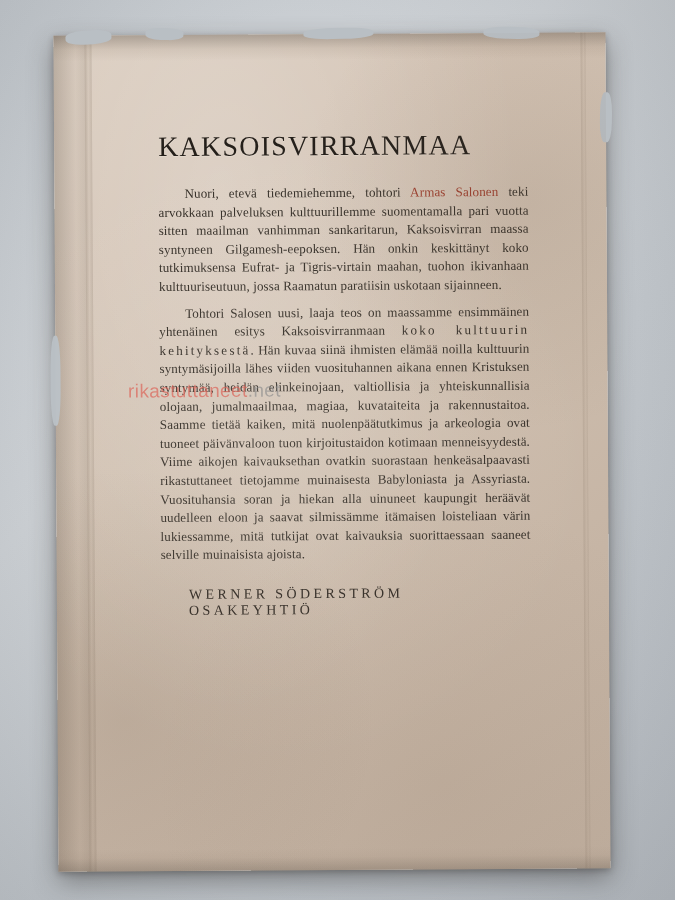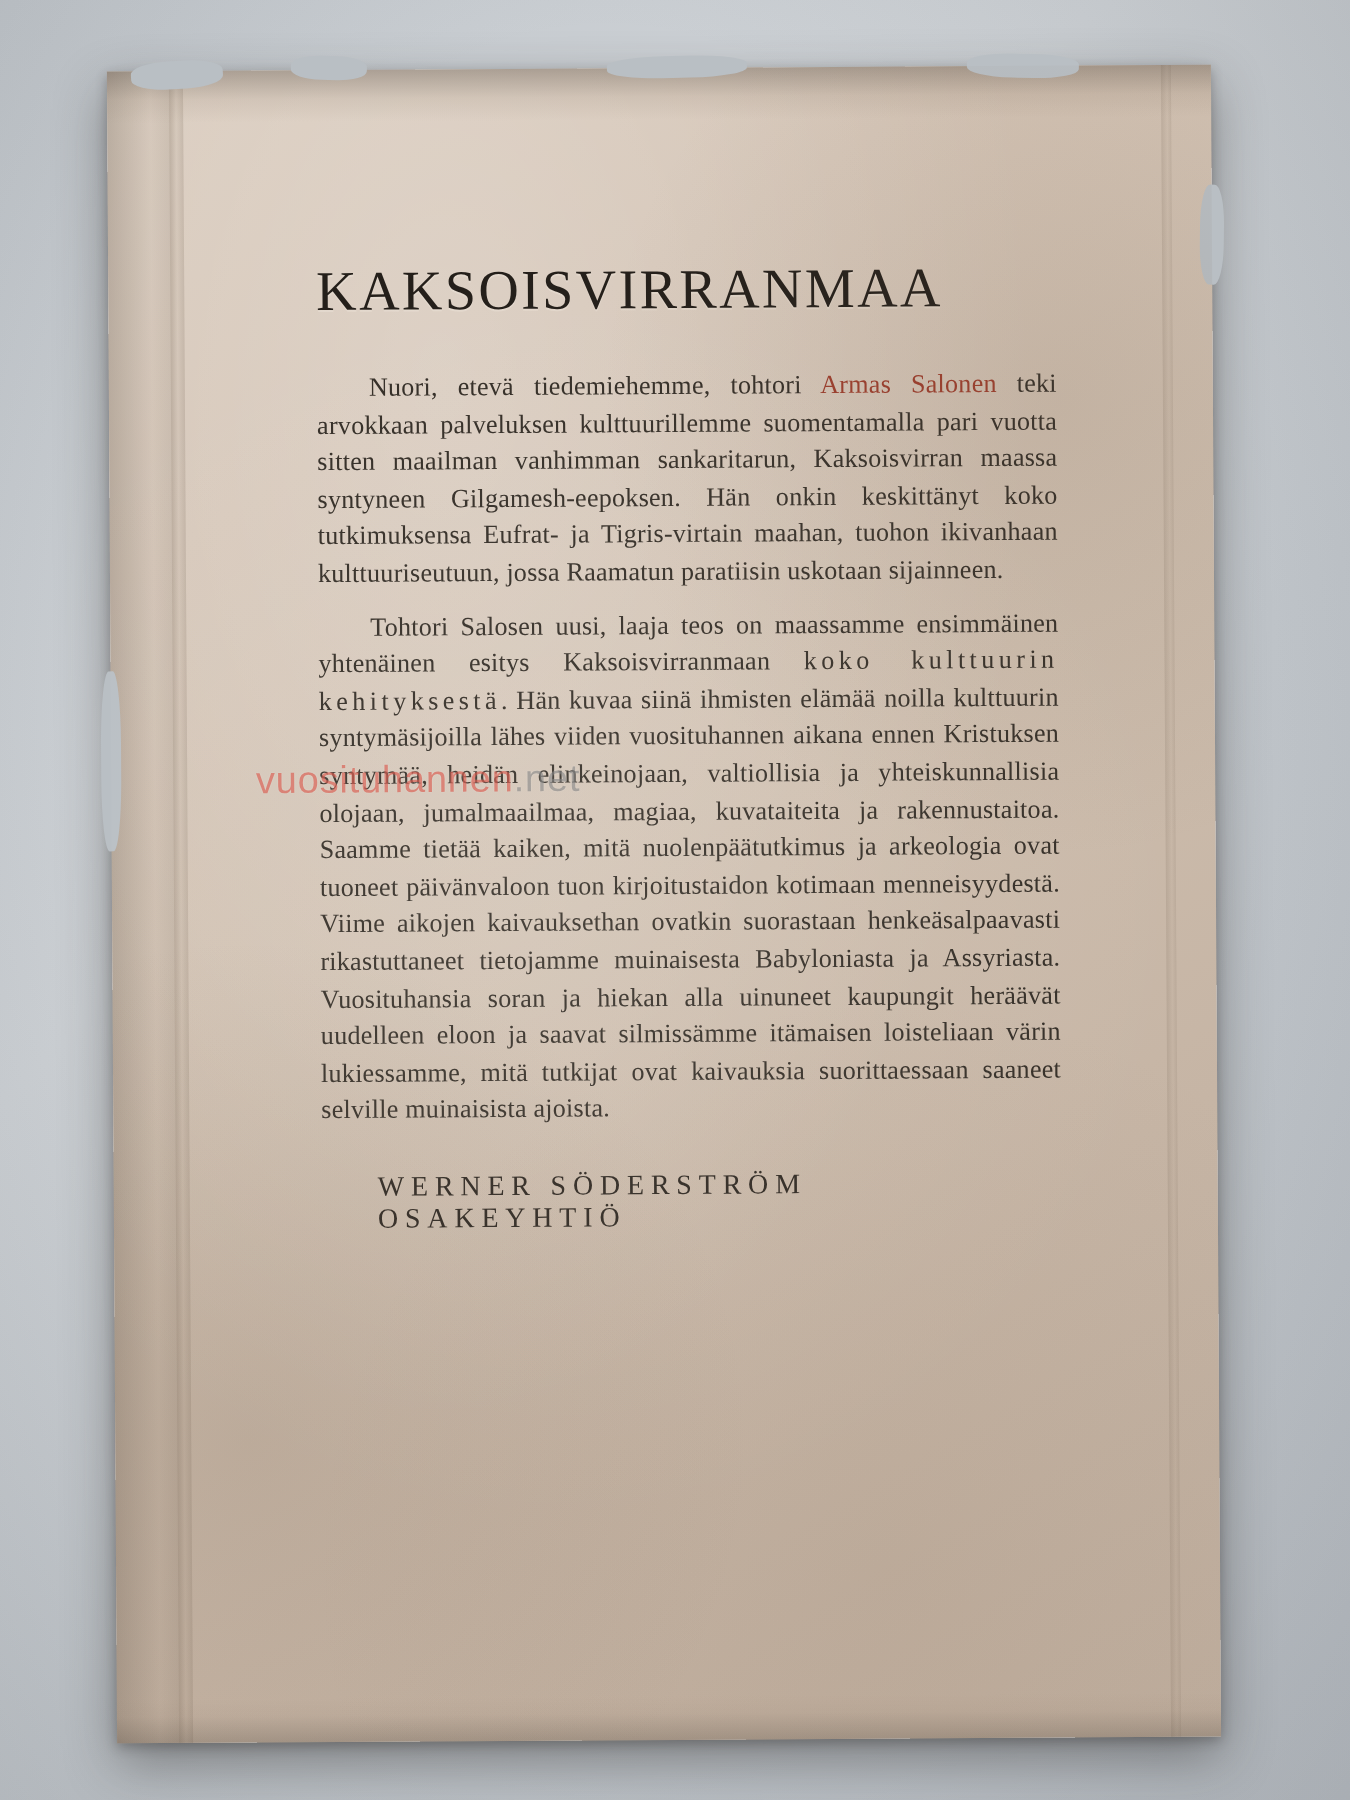--- a/index.html
+++ b/index.html
@@ -190,15 +190,15 @@
 
       <p class="blurb">
         <span>Tohtori Salosen uusi, laaja teos on maassamme ensimmäinen yhtenäinen esitys Kaksoisvirranmaan </span><span class="spaced">koko kulttuurin kehityksestä</span><span>. Hän kuvaa siinä ihmisten elämää noilla kulttuurin syntymäsijoilla lähes viiden vuosituhannen aikana ennen Kristuksen syntymää, heidän elinkeinojaan, valtiollisia ja yhteiskunnallisia olojaan, jumalmaailmaa, magiaa, kuvataiteita ja rakennustaitoa. Saamme tietää kaiken, mitä nuolenpäätutkimus ja arkeologia ovat tuoneet päivänvaloon tuon kirjoitustaidon kotimaan menneisyydestä. Viime aikojen kaivauksethan ovatkin suorastaan henkeäsalpaavasti rikastuttaneet tietojamme muinaisesta Babyloniasta ja Assyriasta. Vuosituhansia soran ja hiekan alla uinuneet kaupungit heräävät uudelleen eloon ja saavat silmissämme itämaisen loisteliaan värin lukiessamme, mitä tutkijat ovat kaivauksia suorittaessaan saaneet selville muinaisista ajoista.</span>
       </p>
 
       <div class="publisher">WERNER SÖDERSTRÖM OSAKEYHTIÖ</div>
     </div>
   </div>
 
   <div class="watermark">
-    <span>vuosituhannen</span><span class="dotnet">.net</span>
+    <span>rikastuttaneet</span><span class="dotnet">.net</span>
   </div>
 </div>
 
 </body></html>

